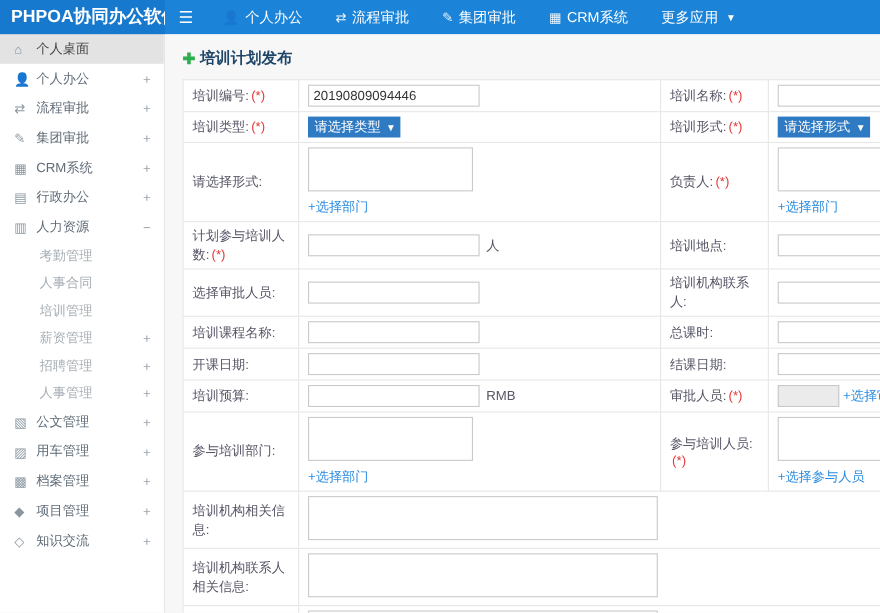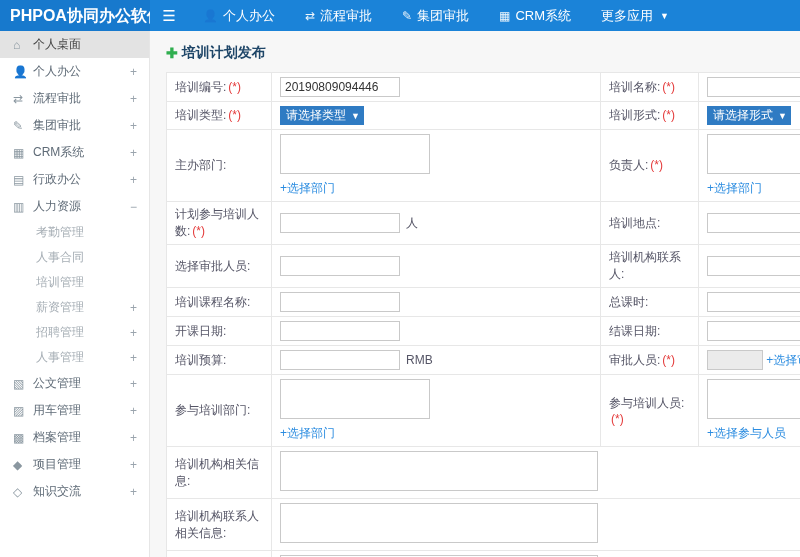--- a/index.html
+++ b/index.html
@@ -32,21 +32,21 @@
   .main{position:absolute;left:150px;top:31px;right:0;bottom:0;background:#f7f7f7;
     padding:13px 0 0 16px;overflow:hidden}
   .page-title{font-size:14px;font-weight:bold;color:#1f4668;display:flex;align-items:center;gap:4px}
   .page-title .plus{color:#2fae4f;font-weight:bold;font-size:14px}
   table.form{border-collapse:collapse;margin-top:10px;width:714px;background:#fff;table-layout:fixed}
   table.form td{border:1px solid #e7e7e7;padding:4px 8px;color:#556;vertical-align:middle;overflow:hidden}
   td.lc1{width:105px}
   td.fc1{width:329px}
   td.lc2{width:98px}
   .req{color:#e43b3b;margin-left:2px}
-  input.txt{width:120px;height:20px;border:1px solid #c9c9c9;padding:1px 4px;font-size:12px;
+  input.txt{width:156px;height:20px;border:1px solid #c9c9c9;padding:1px 4px;font-size:12px;
     color:#333;font-family:inherit;background:#fff}
   input.w150{width:150px}
   input.ro{background:#ebebeb;width:56px}
   textarea.ta{width:150px;height:40px;border:1px solid #c9c9c9;resize:none;
     font-family:inherit;font-size:12px;background:#fff}
   textarea.big{width:318px;height:40px}
   .sel{display:inline-flex;align-items:center;background:#2f7bc3;color:#fff;height:19px;
     padding:0 4px 0 6px;font-size:12px;cursor:pointer}
   .sel .caret2{font-size:9px;margin-left:5px}
   .lnk{color:#2b8ce0;text-decoration:none;cursor:pointer;white-space:nowrap}
@@ -194,21 +194,21 @@
       <td class="lc2"><span>培训形式:</span><span class="req">(*)</span></td>
       <td>
         <span class="sel">
           <span>请选择形式</span>
           <span class="caret2">▼</span>
         </span>
       </td>
     </tr>
 
     <tr>
-      <td class="lc1"><span>主办部门:</span></td>
+      <td class="lc1"><span>请选择形式:</span></td>
       <td class="fc1">
         <textarea class="ta" style=""></textarea>
         <div class="under"><a class="lnk">+选择部门</a></div>
       </td>
       <td class="lc2"><span>负责人:</span><span class="req">(*)</span></td>
       <td>
         <textarea class="ta" style=""></textarea>
         <div class="under"><a class="lnk">+选择部门</a></div>
       </td>
     </tr>

